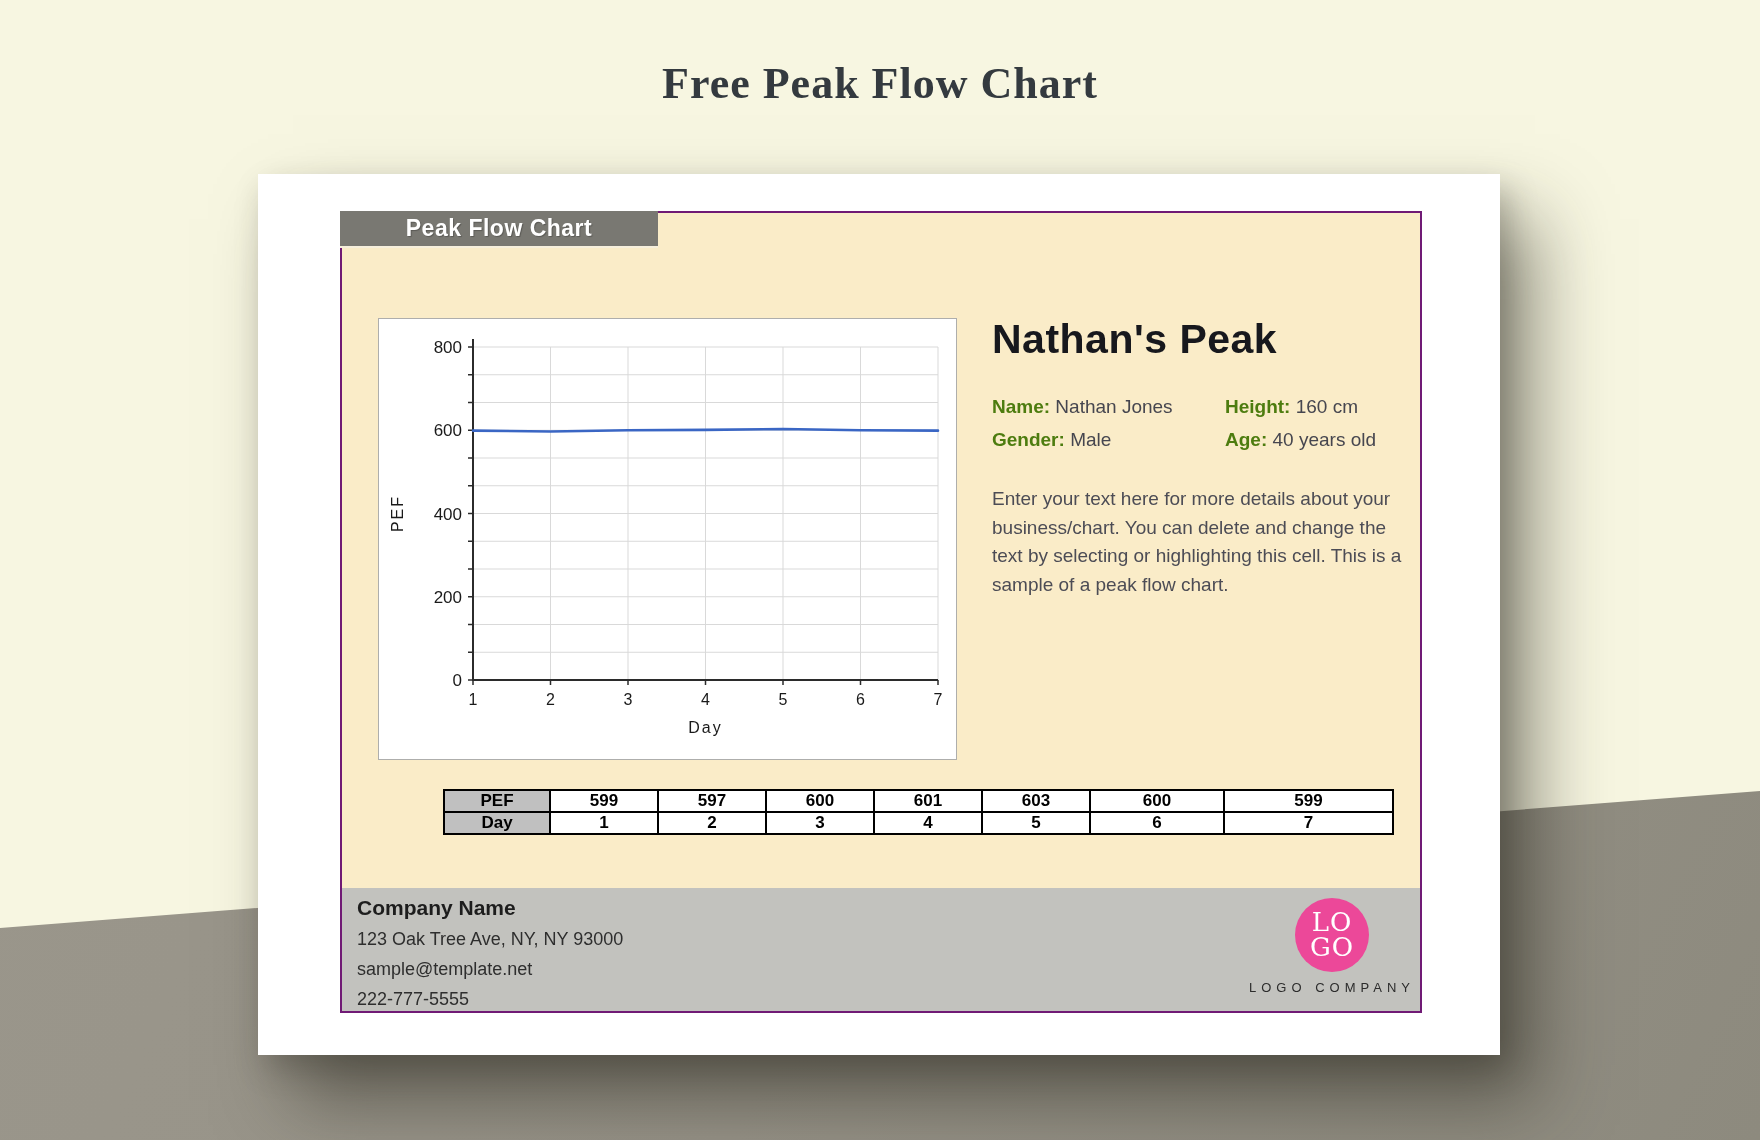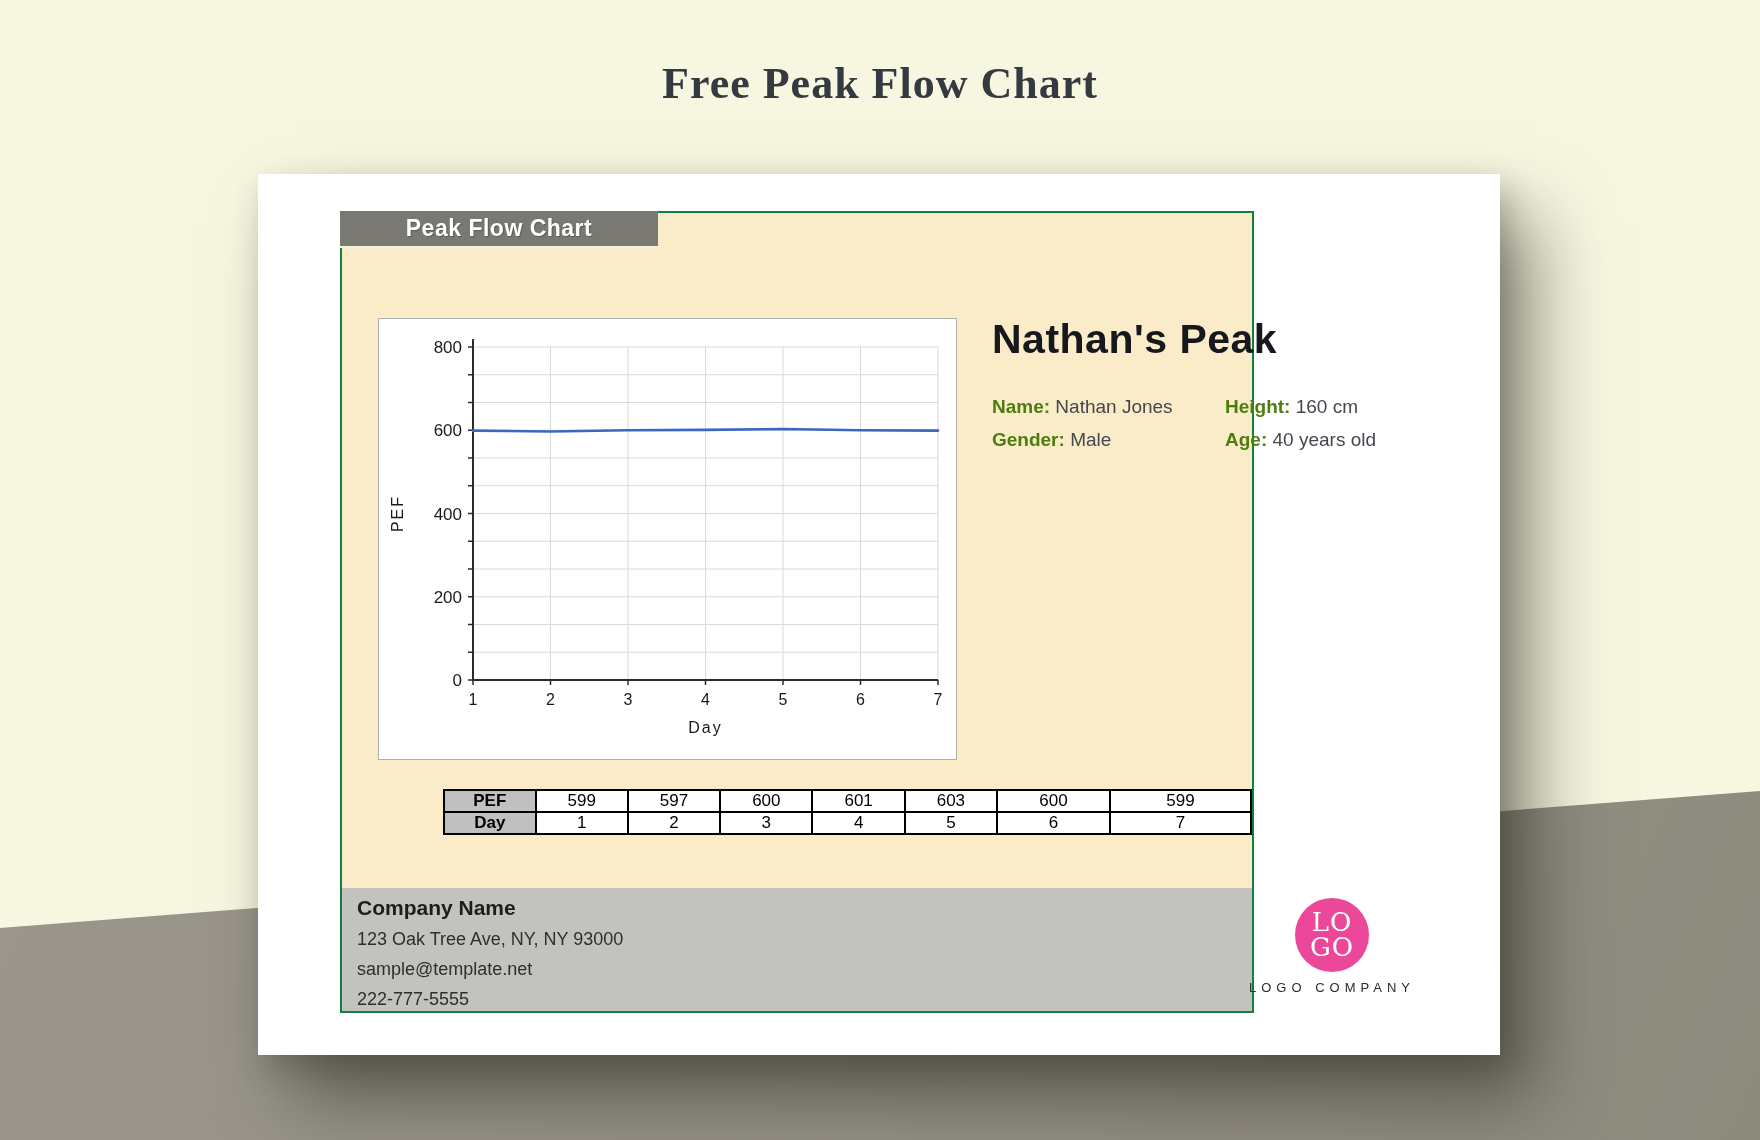--- a/index.html
+++ b/index.html
@@ -17,22 +17,22 @@
     position:absolute;top:58px;left:0;width:1760px;margin:0;
     text-align:center;font-family:"Liberation Serif",serif;font-weight:700;
     font-size:44px;color:#343a3f;letter-spacing:1px;
   }
   .card{
     position:absolute;left:258px;top:174px;width:1242px;height:881px;
     background:#ffffff;
     box-shadow:35px 45px 70px rgba(42,40,30,0.50),8px 14px 28px rgba(42,40,30,0.25);
   }
   .tmpl{
-    position:absolute;left:82px;top:37px;width:914px;height:802px;
-    box-sizing:border-box;border:2px solid #15803d;background:#faecc8;
+    position:absolute;left:82px;top:37px;width:1082px;height:802px;
+    box-sizing:border-box;border:2px solid #701a75;background:#faecc8;
   }
   .tab{
     position:absolute;left:-2px;top:-2px;width:318px;height:37px;
     background:#797872;display:flex;align-items:center;justify-content:center;
     border-bottom:2px solid #f6efdc;box-sizing:border-box;
   }
   .tab span{
     color:#ffffff;font-weight:700;font-size:23px;letter-spacing:.5px;
     text-shadow:1px 1px 1px rgba(0,0,0,.25);
   }
@@ -60,21 +60,21 @@
   }
   .data-table{
     position:absolute;left:101px;top:576px;border-collapse:collapse;
     table-layout:fixed;
   }
   .data-table th,.data-table td{
     border:2px solid #000000;height:22px;padding:0;text-align:center;
     font-size:17px;color:#000000;box-sizing:border-box;
   }
   .data-table th{background:#c0c0c0;font-weight:700;}
-  .data-table td{background:#ffffff;font-weight:400;margin-left:32px;}
+  .data-table td{background:#ffffff;font-weight:700;margin-left:32px;}
   .footer{
     position:absolute;left:0;right:0;bottom:0;height:123px;
     background:#c2c2be;color:#2e2e2e;
   }
   .footer .lines{position:absolute;left:15px;top:8px;}
   .f-company{font-size:21px;font-weight:700;color:#1d1d1d;}
   .f-line{font-size:18px;margin-top:9px;color:#2e2e2e;}
   .logo-block{position:absolute;left:870px;top:10px;width:240px;text-align:center;}
   .logo-circle{
     width:74px;height:74px;border-radius:50%;background:#ec4899;margin:0 auto;
@@ -163,20 +163,21 @@
     <div class="info">
       <div class="info-title1">Nathan's Peak</div>
 
       <div class="fields">
         <div><b>Name:</b> <span>Nathan Jones</span></div>
         <div><b>Height:</b> <span>160 cm</span></div>
         <div><b>Gender:</b> <span>Male</span></div>
         <div><b>Age:</b> <span>40 years old</span></div>
       </div>
 
+      <p class="desc">Enter your text here for more details about your business/chart. You can delete and change the text by selecting or highlighting this cell. This is a sample of a peak flow chart.</p>
     </div>
 
     <table class="data-table">
       <colgroup>
         <col style="width:106px">
           <col style="width:108px">
           <col style="width:108px">
           <col style="width:108px">
         <col style="width:108px">
           <col style="width:108px">

